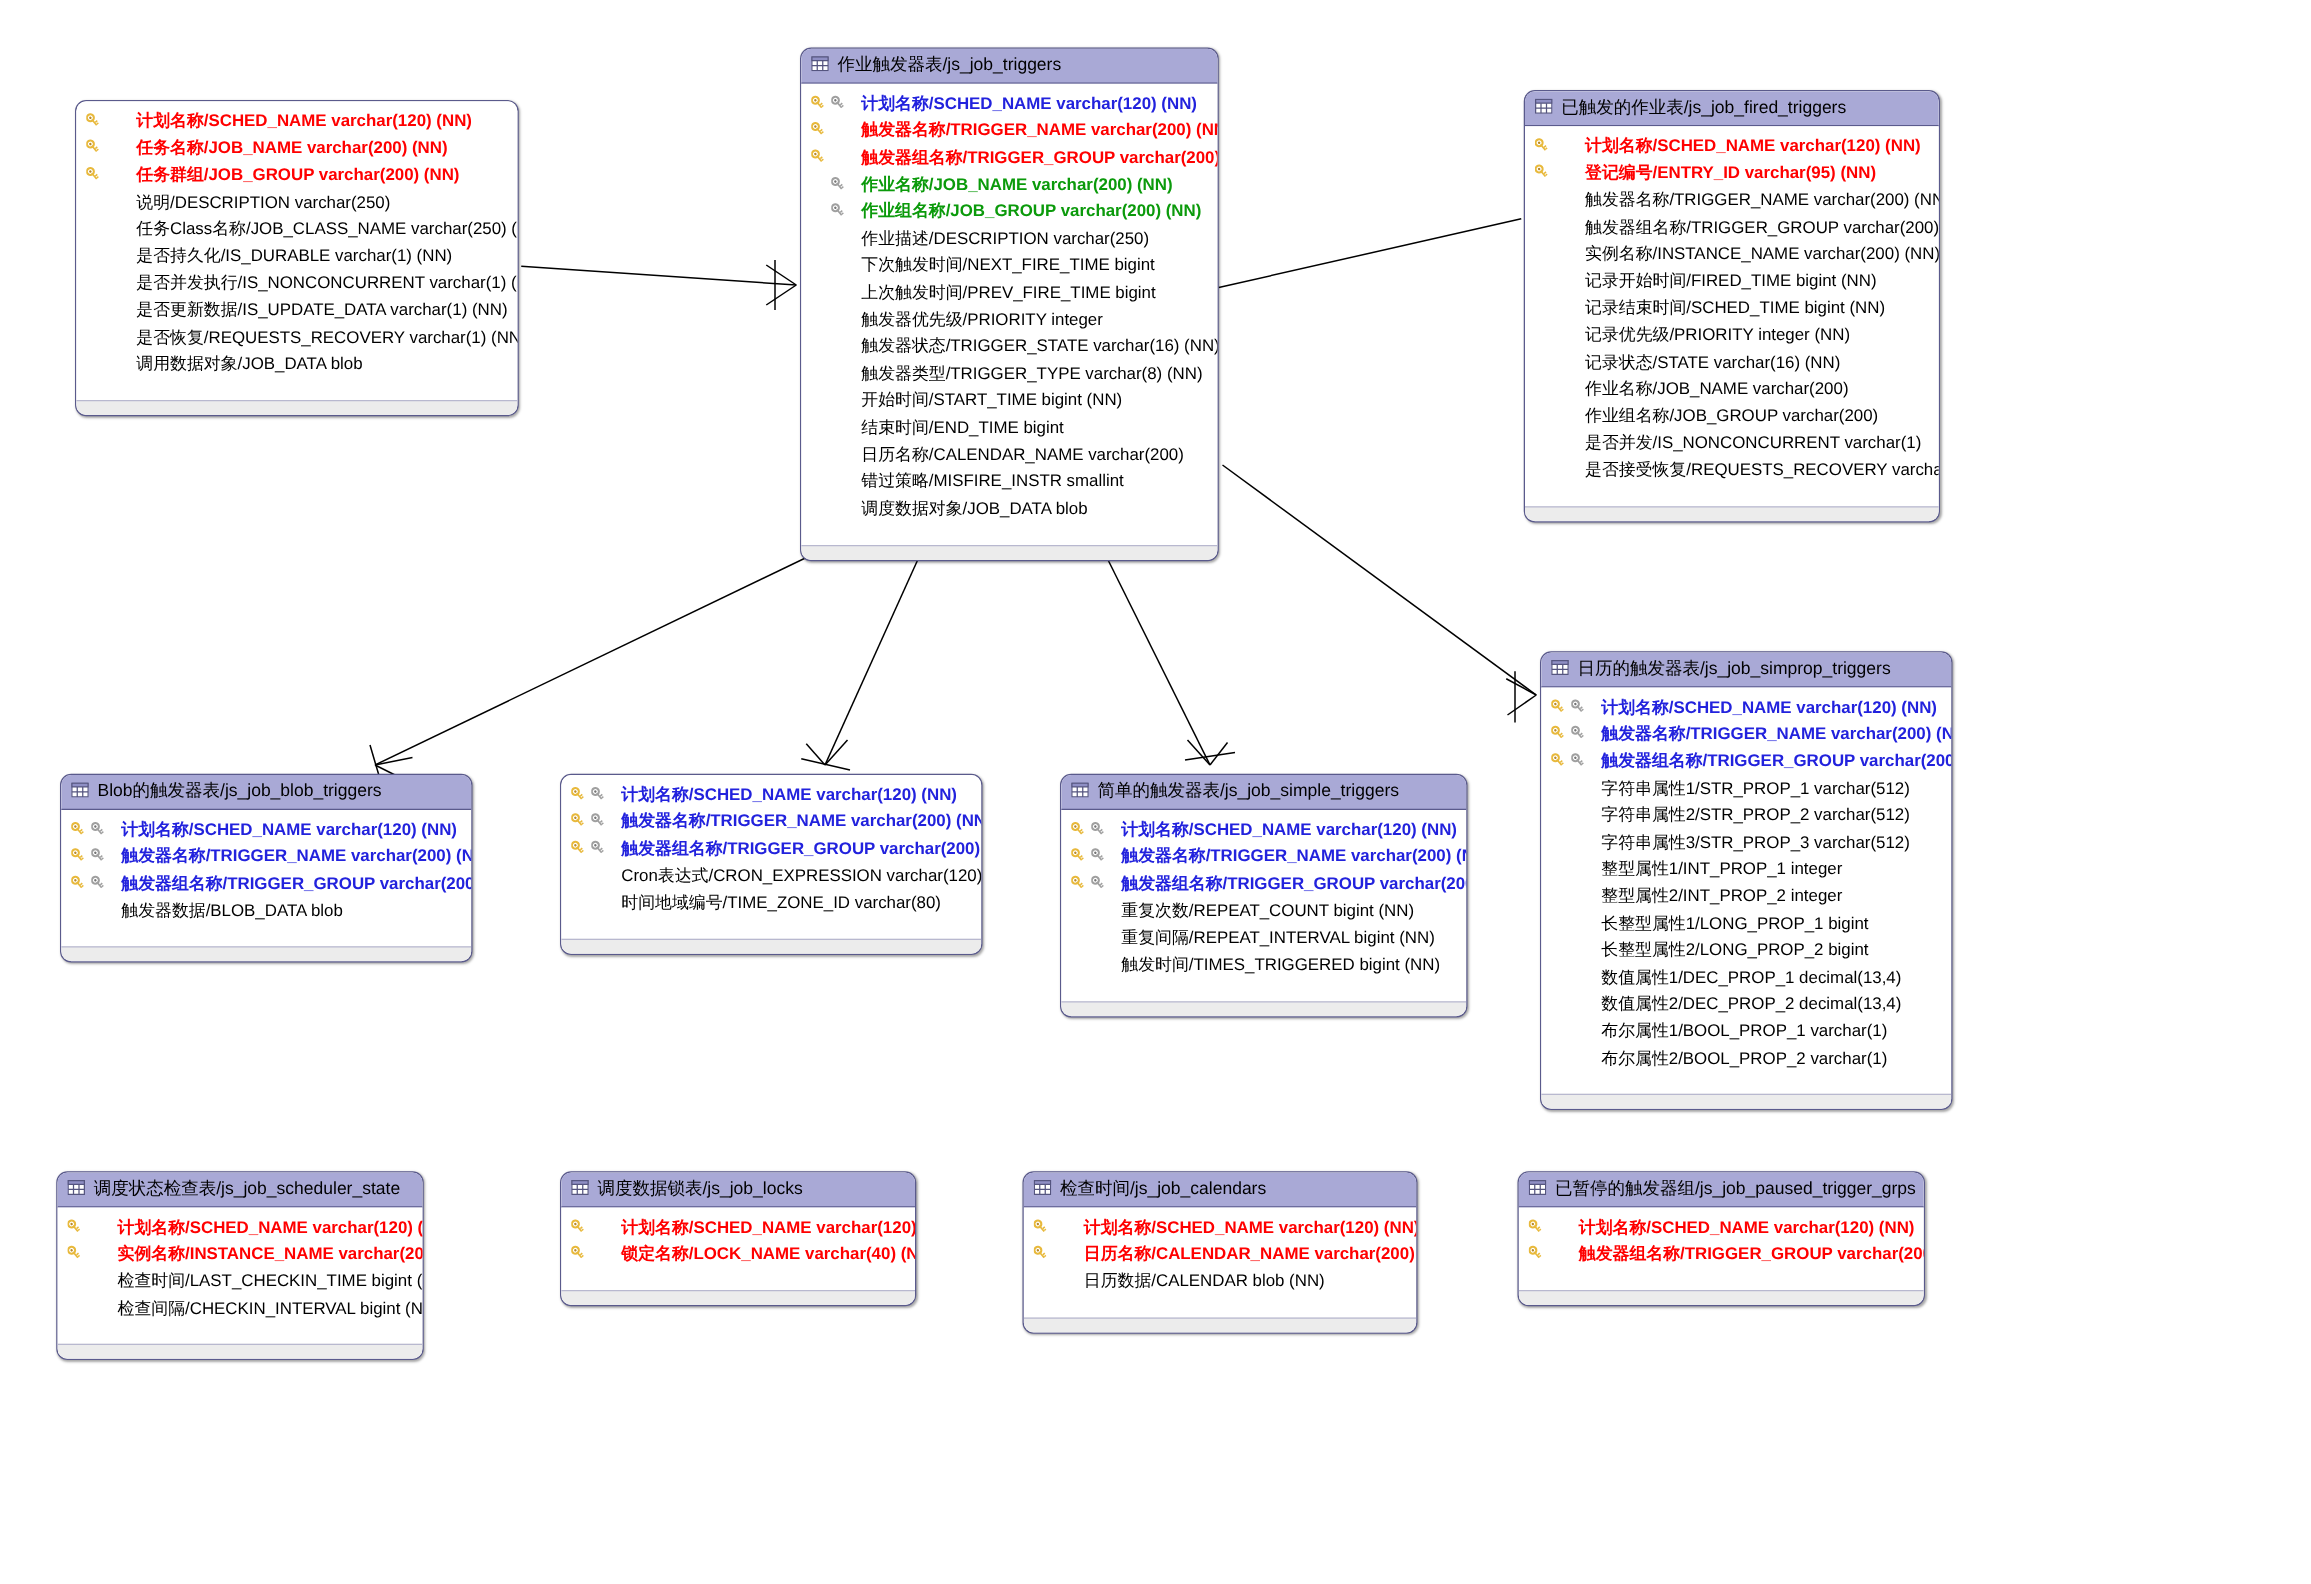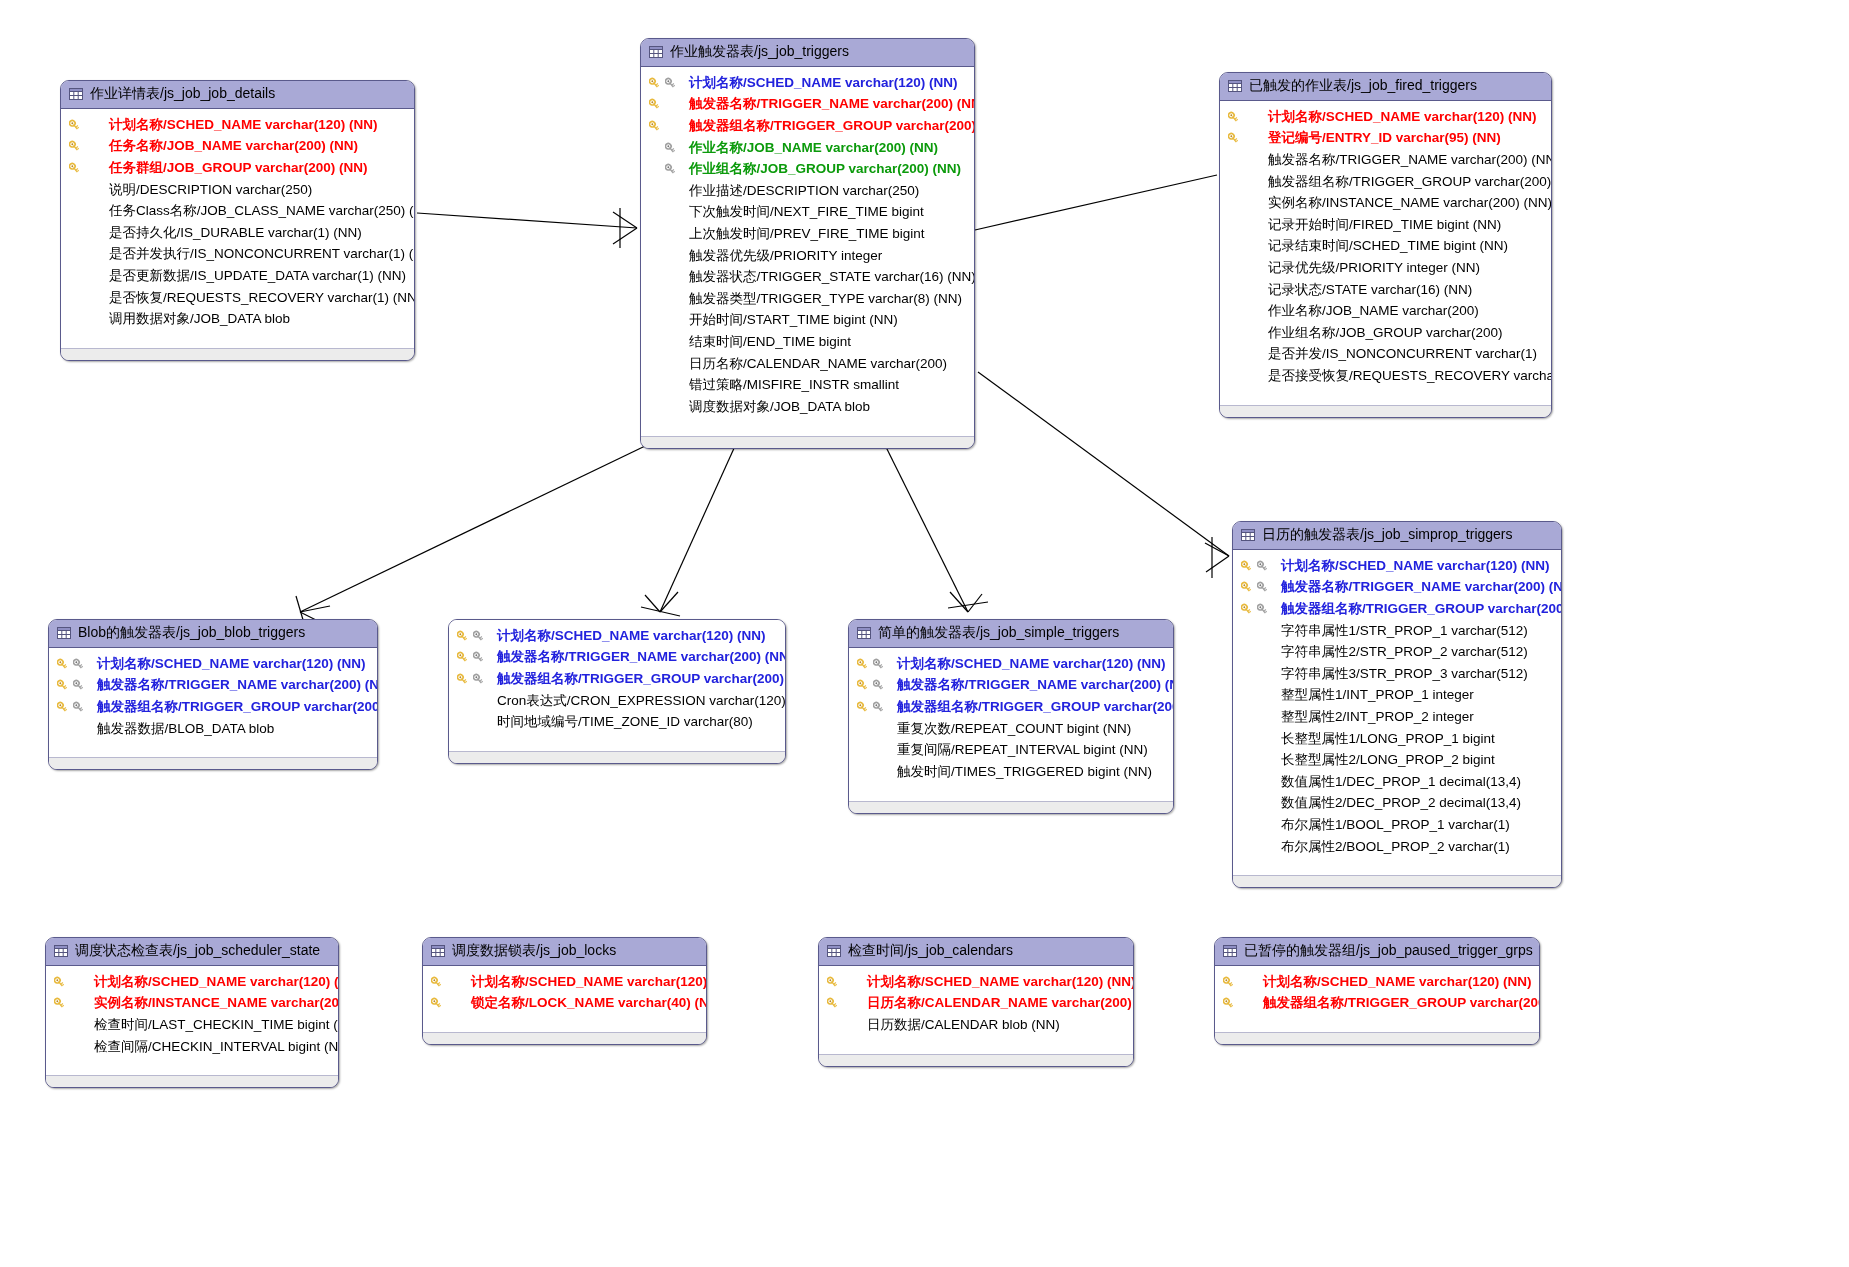--- a/index.html
+++ b/index.html
@@ -5,21 +5,21 @@
   html,body{margin:0;padding:0;background:#ffffff;}
   body{width:1849px;height:1267px;position:relative;overflow:hidden;
        font-family:"Liberation Sans","DejaVu Sans",sans-serif;}
   #canvas{position:absolute;left:0;top:0;width:1849px;height:1267px;}
   svg.links{position:absolute;left:0;top:0;width:1849px;height:1267px;pointer-events:none;}
 
   .table-box{position:absolute;background:#ffffff;border:1px solid #5a5a8c;
              border-radius:9px;box-shadow:1px 1px 2px rgba(0,0,0,.35);
              overflow:hidden;box-sizing:border-box;}
   .tbl-header{background:#a9a9d6;border-bottom:1px solid #5a5a8c;
-              padding:4px 8px 5px 8px;display:flex;align-items:flex-end;gap:7px;
+              padding:4px 8px 5px 8px;display:flex;align-items:center;gap:7px;
               font-size:14px;color:#000;white-space:nowrap;}
   .tbl-title{font-size:14px;color:#000;}
   .tbl-body{padding:5px 0 18px 0;background:#fff;}
   .tbl-footer{height:11px;background:#ececec;border-top:1px solid #b8b8cf;}
   .row{display:flex;align-items:center;height:21.6px;padding:0 8px;white-space:nowrap;}
   .keys{width:40px;min-width:40px;display:flex;align-items:center;gap:3px;}
   .col-name{font-size:13.5px;}
   .pk{color:#ff0000;font-weight:bold;}
   .pkfk{color:#2222dd;font-weight:bold;}
   .fk{color:#0b9a0b;font-weight:bold;}
@@ -85,30 +85,20 @@
       <line x1="978" y1="372" x2="1229" y2="556"></line>
       <g>
         <line x1="1229" y1="556" x2="1205" y2="543"></line>
         <line x1="1229" y1="556" x2="1206" y2="572"></line>
         <line x1="1212" y1="537" x2="1212" y2="578"></line>
       </g>
     </g>
   </svg>
 
 <div class="table-box" style="left: 60px; top: 80px; width: 355px;">
-      <div class="tbl-header">
-        <span><svg class="tblicon" viewBox="0 0 14 12" xmlns="http://www.w3.org/2000/svg">
-            <rect x="0.5" y="0.5" width="13" height="11" fill="#ffffff" stroke="#55557f"></rect>
-            <rect x="0.5" y="0.5" width="13" height="3" fill="#8f8fc4" stroke="#55557f"></rect>
-            <line x1="4.8" y1="3.5" x2="4.8" y2="11.5" stroke="#55557f"></line>
-            <line x1="9.2" y1="3.5" x2="9.2" y2="11.5" stroke="#55557f"></line>
-            <line x1="0.5" y1="7.5" x2="13.5" y2="7.5" stroke="#55557f"></line>
-          </svg></span>
-        <span class="tbl-title">作业详情表/js_job_job_details</span>
-      </div>
       <div class="tbl-body">
         <div class="row">
           <span class="keys">
             <span><svg class="kicon" viewBox="0 0 16 16" xmlns="http://www.w3.org/2000/svg">
                 <g transform="rotate(-40 8 8)">
                   <circle cx="5.2" cy="5.2" r="3.4" fill="none" stroke="#e8b93c" stroke-width="2.1"></circle>
                   <circle cx="5.2" cy="5.2" r="1.2" fill="#b8892a"></circle>
                   <rect x="4.4" y="7.4" width="1.7" height="7.4" fill="#e8b93c"></rect>
                   <rect x="6.0" y="11.0" width="2.6" height="1.5" fill="#e8b93c"></rect>
                   <rect x="6.0" y="13.4" width="2.0" height="1.4" fill="#e8b93c"></rect>
@@ -994,21 +984,21 @@
         <div class="row">
           <span class="keys">
             <span class="spacer13"></span>
             <span class="spacer13"></span>
           </span>
           <span class="col-name plain">检查间隔/CHECKIN_INTERVAL bigint (NN)</span>
         </div>
       </div>
       <div class="tbl-footer"></div>
     </div>
-    <div class="table-box" style="left: 422px; top: 937px; width: 285px;">
+    <div class="table-box" style="left: 448px; top: 937px; width: 285px;">
       <div class="tbl-header">
         <span><svg class="tblicon" viewBox="0 0 14 12" xmlns="http://www.w3.org/2000/svg">
             <rect x="0.5" y="0.5" width="13" height="11" fill="#ffffff" stroke="#55557f"></rect>
             <rect x="0.5" y="0.5" width="13" height="3" fill="#8f8fc4" stroke="#55557f"></rect>
             <line x1="4.8" y1="3.5" x2="4.8" y2="11.5" stroke="#55557f"></line>
             <line x1="9.2" y1="3.5" x2="9.2" y2="11.5" stroke="#55557f"></line>
             <line x1="0.5" y1="7.5" x2="13.5" y2="7.5" stroke="#55557f"></line>
           </svg></span>
         <span class="tbl-title">调度数据锁表/js_job_locks</span>
       </div>

